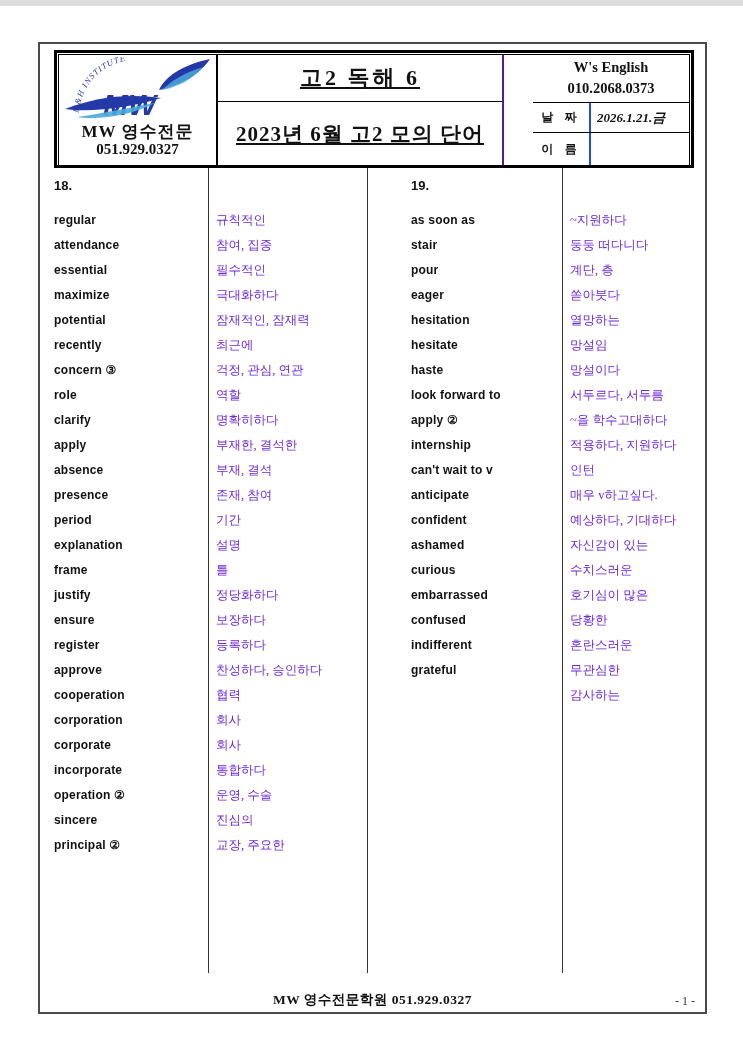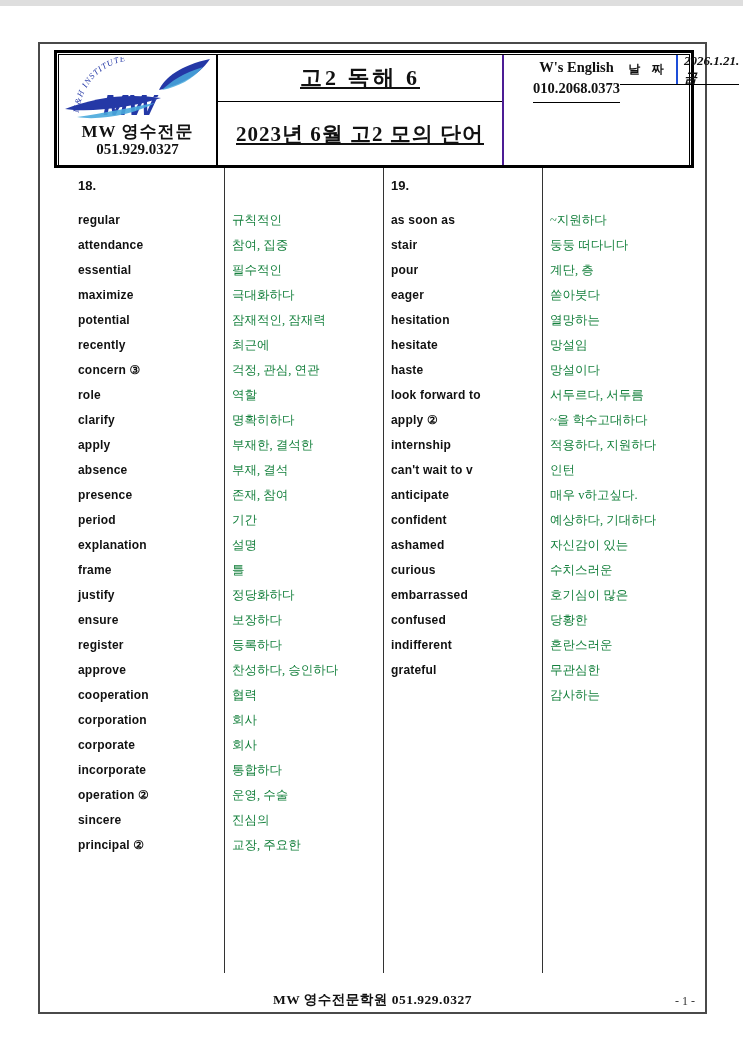--- a/index.html
+++ b/index.html
@@ -18,44 +18,44 @@
   .header-inner{border:1px solid #000;height:100%;display:flex;}
   .logo-cell{width:157px;border-right:2px solid #000;display:flex;flex-direction:column;
              align-items:center;justify-content:flex-start;padding-top:2px;}
   .logo-name{font-weight:bold;font-size:17px;letter-spacing:1px;margin-top:-6px;line-height:18px;}
   .logo-phone{font-weight:bold;font-size:15px;line-height:16px;}
   .title-cell{flex:1;border-right:2px solid #4c1d95;display:flex;flex-direction:column;text-decoration:underline;}
   .title-top{height:46px;border-bottom:1px solid #000;display:flex;align-items:center;
              justify-content:center;font-weight:bold;font-size:22px;letter-spacing:3px;}
   .title-bottom{flex:1;display:flex;align-items:center;justify-content:center;
                 font-weight:bold;font-size:21px;letter-spacing:1px;}
-  .right-cell{width:156px;display:flex;flex-direction:row;font-family:"Liberation Serif",serif;margin-left:29px;}
+  .right-cell{width:156px;display:flex;flex-direction:column;font-family:"Liberation Serif",serif;margin-left:29px;}
   .ws-block{height:45px;border-bottom:1px solid #000;text-align:center;font-weight:bold;
             font-size:14.5px;line-height:21px;padding-top:2px;}
   .info-row{display:flex;border-bottom:1px solid #000;height:29px;}
   .info-row.last{border-bottom:none;flex:1;}
   .info-lbl{width:56px;border-right:2px solid #1d4ed8;display:flex;align-items:center;
             justify-content:center;font-family:"Liberation Sans",sans-serif;
             font-weight:bold;font-size:12px;letter-spacing:4px;}
   .info-val{flex:1;display:flex;align-items:center;padding-left:6px;
             font-weight:bold;font-style:italic;font-size:13px;}
 
   
   .vocab{position:absolute;left:0;top:124px;width:100%;height:805px;display:flex;}
   .vcol{box-sizing:border-box;overflow:hidden;}
   .vcol.b{border-right:1px solid #333;}
-  .c1{width:169px;padding-left:22px;margin-left:16px;}
+  .c1{width:169px;padding-left:14px;}
   .c2{width:159px;padding-left:7px;}
-  .c3{width:159px;padding-left:7px;}
+  .c3{width:159px;padding-left:7px;margin-left:36px;}
   .c4{flex:1;padding-left:7px;}
   .sec-num{height:40px;padding-top:10px;box-sizing:border-box;
            font-family:"Liberation Sans",sans-serif;font-weight:bold;font-size:13px;}
   .list .row{height:25px;line-height:25px;white-space:nowrap;}
   .list .en{font-family:"Liberation Sans",sans-serif;font-weight:bold;font-size:12px;letter-spacing:.2px;}
-  .list .ko{font-family:"Liberation Serif",serif;font-size:12.5px;color:#15803d;}
+  .list .ko{font-family:"Liberation Serif",serif;font-size:12.5px;color:#6d28d9;}
   .list.offset{margin-top:40px;}
 
   
   .footer{position:absolute;left:0;right:0;bottom:0;height:26px;}
   .footer-center{position:absolute;left:0;right:0;bottom:3px;text-align:center;
                  font-weight:bold;font-size:13.5px;letter-spacing:.5px;}
   .footer-page{position:absolute;right:10px;bottom:3px;font-size:12px;color:#333;}
 
   .logo-fill{fill:var(--logo-blue,#2438a6);}
   .logo-fill-light{fill:var(--logo-light,#49a9dc);}

